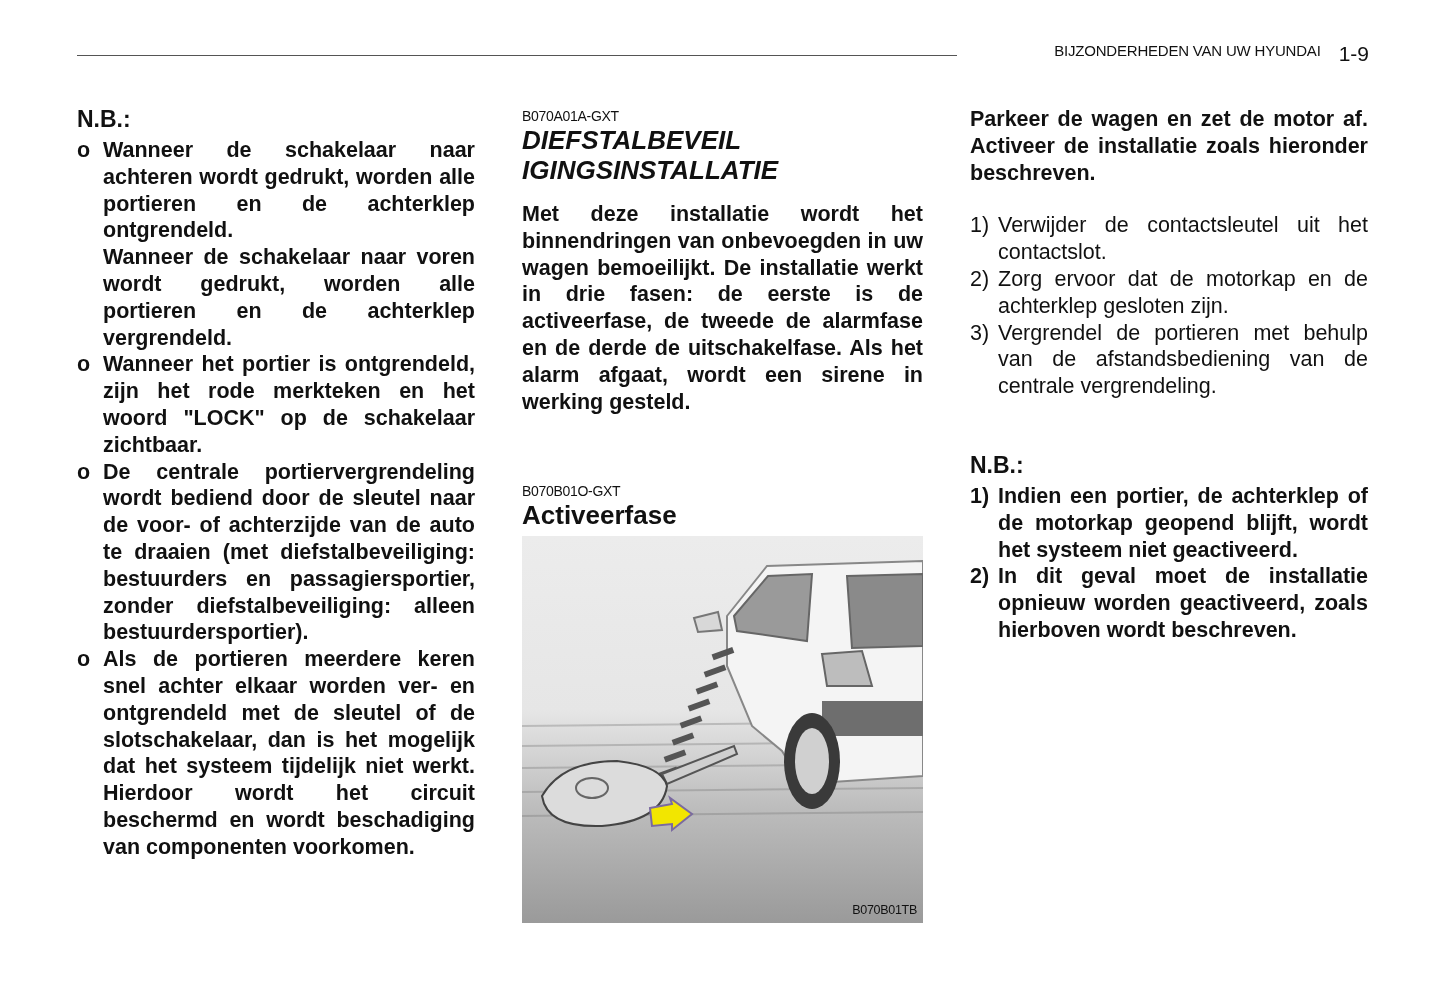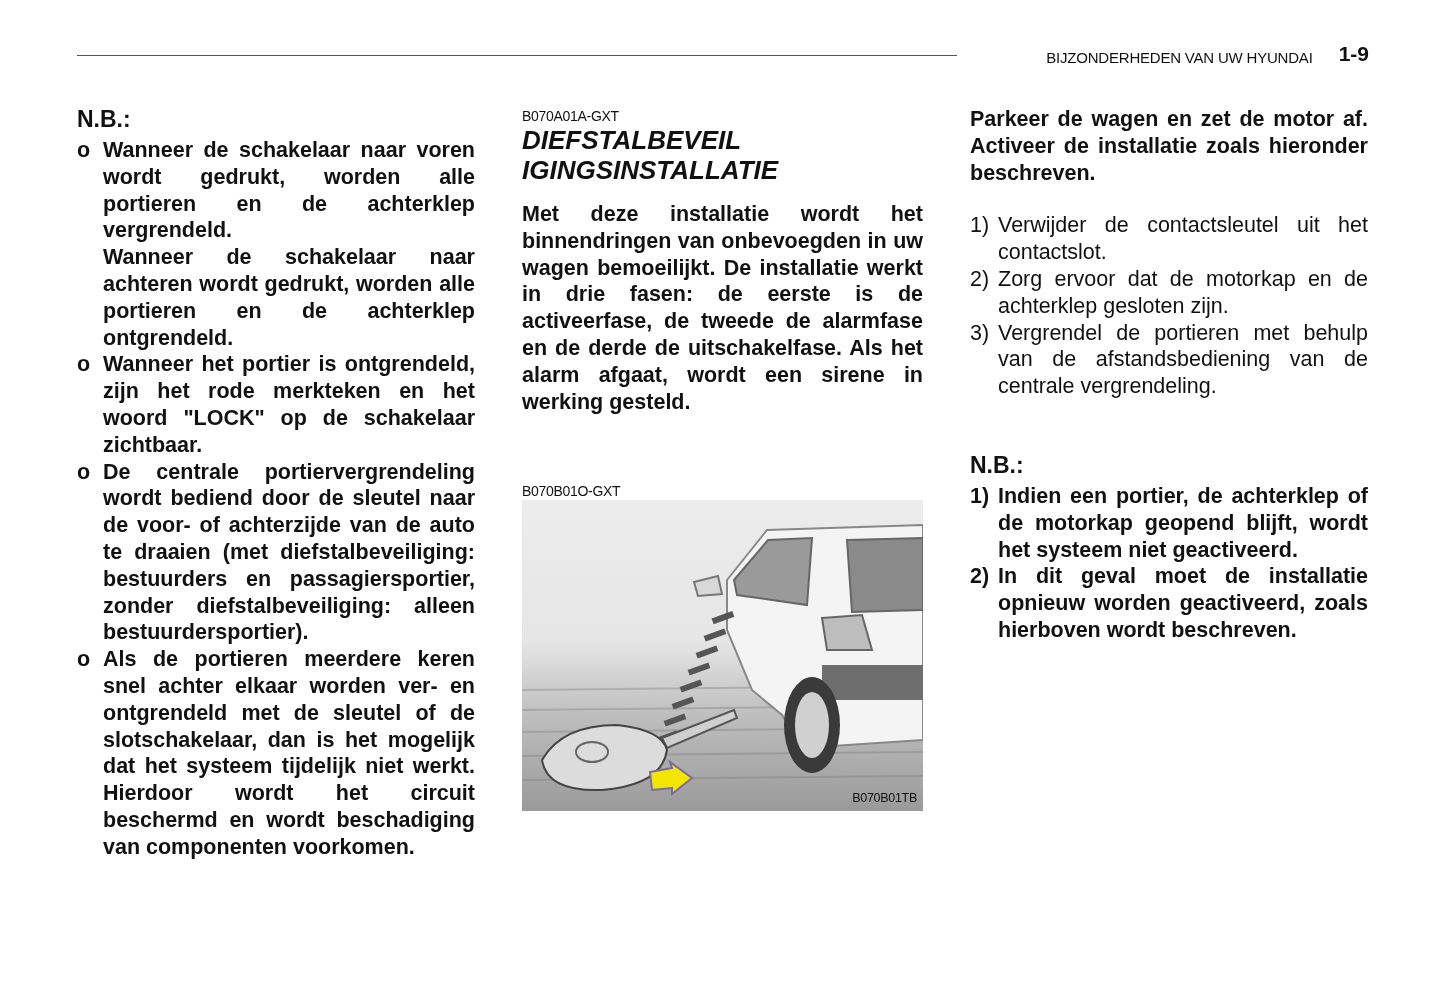--- a/index.html
+++ b/index.html
@@ -1,35 +1,35 @@
 <!DOCTYPE html>
 <html><head>
 <meta charset="utf-8">
 <style>
   html, body { margin: 0; padding: 0; background: #ffffff; }
   body { width: 1445px; height: 998px; position: relative; overflow: hidden;
          font-family: "Liberation Sans", "DejaVu Sans", sans-serif; color: #111; }
   .rule { position: absolute; left: 77px; top: 55px; width: 880px; height: 1px; background: #555; }
-  .header { position: absolute; right: 76px; top: 42px; display: flex; align-items: flex-end; gap: 26px; }
+  .header { position: absolute; right: 76px; top: 42px; display: flex; align-items: flex-start; gap: 18px; }
   .header .sect { font-size: 15px; letter-spacing: -0.2px; }
-  .header .pno { font-size: 21px; font-weight: bold; }
+  .header .pno { font-size: 21px; font-weight: normal; }
   .col { position: absolute; top: 106px; }
   .col1 { left: 77px; width: 398px; }
   .col2 { left: 522px; width: 401px; }
   .col3 { left: 970px; width: 398px; }
   .nb { font-weight: bold; font-size: 23px; margin: 0 0 4px 0; }
   .bold-list { list-style: none; margin: 0; padding: 0; font-weight: bold; font-size: 21.5px; line-height: 26.8px; }
   .bold-list li { position: relative; padding-left: 26px; text-align: justify; }
   .bold-list li .mark { position: absolute; left: 0; top: 0; }
   .bold-list li p { margin: 0; text-align: justify; }
   .code { font-size: 14px; margin: 4px 0 1px 0; letter-spacing: -0.3px; }
   .h1 { font-weight: bold; font-size: 26px; line-height: 30px; margin: 0; font-style: italic; }
   .body { font-size: 21.5px; line-height: 26.8px; text-align: justify; margin: 16px 0 0 0; font-weight: bold; }
   .h2 { font-weight: bold; font-size: 26px; line-height: 30px; margin: 0 0 6px 0; }
-  .figure { position: relative; width: 401px; height: 311px; background: linear-gradient(180deg,#ececec 0%,#e6e6e6 45%,#bdbdbd 70%,#9a9a9a 100%); overflow: hidden; }
+  .figure { position: relative; width: 401px; height: 387px; background: linear-gradient(180deg,#ececec 0%,#e6e6e6 45%,#bdbdbd 70%,#9a9a9a 100%); overflow: hidden; }
   .figure svg { position: absolute; left: 0; top: 0; }
   .fig-code { position: absolute; right: 6px; bottom: 6px; font-size: 12.5px; letter-spacing: -0.3px; }
   .plain-list { list-style: none; margin: 0; padding: 0; font-size: 21.5px; line-height: 26.8px; }
   .plain-list li { position: relative; padding-left: 28px; text-align: justify; }
   .plain-list li .mark { position: absolute; left: 0; top: 0; }
   .gap { height: 26px; }
 </style>
 </head>
 <body>
 
@@ -37,22 +37,22 @@
 <div class="header">
   <span class="sect">BIJZONDERHEDEN VAN UW HYUNDAI</span>
   <span class="pno">1-9</span>
 </div>
 
 <div class="col col1">
   <div class="nb">N.B.:</div>
   <ul class="bold-list">
     <li>
       <span class="mark">o</span>
+      <p>Wanneer de schakelaar naar achteren wordt gedrukt, worden alle portieren en de achterklep ontgrendeld.</p>
       <p>Wanneer de schakelaar naar voren wordt gedrukt, worden alle portieren en de achterklep vergrendeld.</p>
-      <p>Wanneer de schakelaar naar achteren wordt gedrukt, worden alle portieren en de achterklep ontgrendeld.</p>
     </li>
     <li>
       <span class="mark">o</span>
       <p>Wanneer het portier is ontgrendeld, zijn het rode merkteken en het woord "LOCK" op de schakelaar zichtbaar.</p>
     </li>
     <li>
       <span class="mark">o</span>
       <p>De centrale portiervergrendeling wordt bediend door de sleutel naar de voor- of achterzijde van de auto te draaien (met diefstalbeveiliging: bestuurders en passagiersportier, zonder diefstalbeveiliging: alleen bestuurdersportier).</p>
     </li>
     <li>
@@ -63,20 +63,21 @@
 </div>
 
 <div class="col col2" style="top:104px;">
   <div class="code">B070A01A-GXT</div>
   <div class="h1">DIEFSTALBEVEIL</div>
   <div class="h1">IGINGSINSTALLATIE</div>
   <p class="body">Met deze installatie wordt het binnendringen van onbevoegden in uw wagen bemoeilijkt. De installatie werkt in drie fasen: de eerste is de activeerfase, de tweede de alarmfase en de derde de uitschakelfase. Als het alarm afgaat, wordt een sirene in werking gesteld.</p>
 
   <div style="height:64px"></div>
   <div class="code">B070B01O-GXT</div>
+  <div class="h2">Activeerfase</div>
 
   <div class="figure">
     <svg width="401" height="311" viewBox="0 0 401 311">
 
       <g opacity="0.35" stroke="#777" stroke-width="2">
         <line x1="0" y1="190" x2="401" y2="186"></line>
         <line x1="0" y1="210" x2="401" y2="206"></line>
         <line x1="0" y1="232" x2="401" y2="228"></line>
         <line x1="0" y1="256" x2="401" y2="252"></line>
         <line x1="0" y1="280" x2="401" y2="276"></line>

